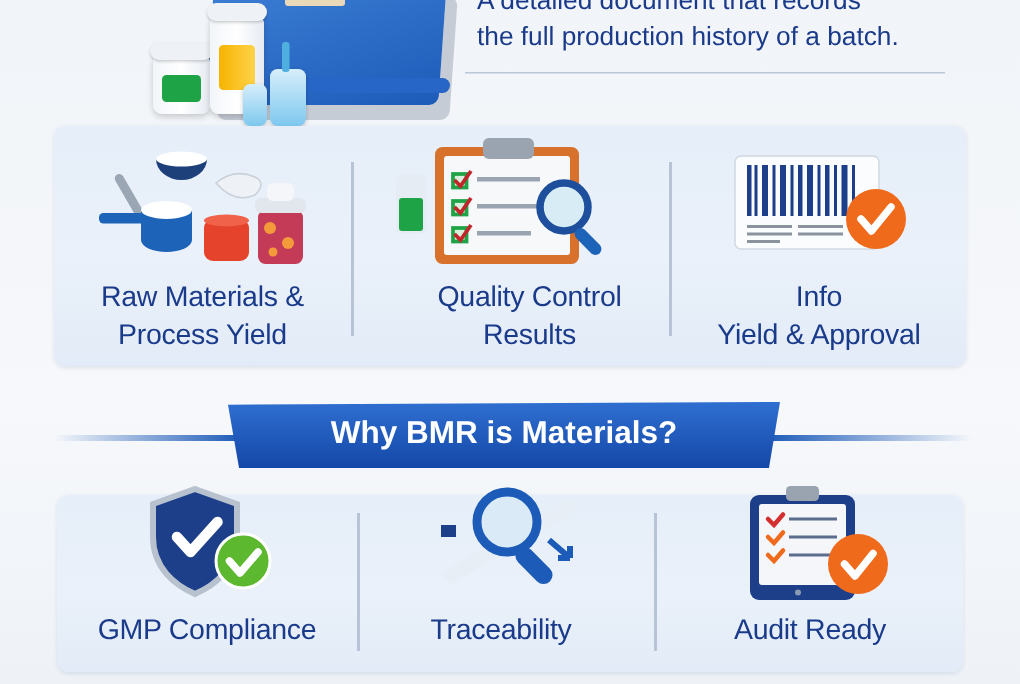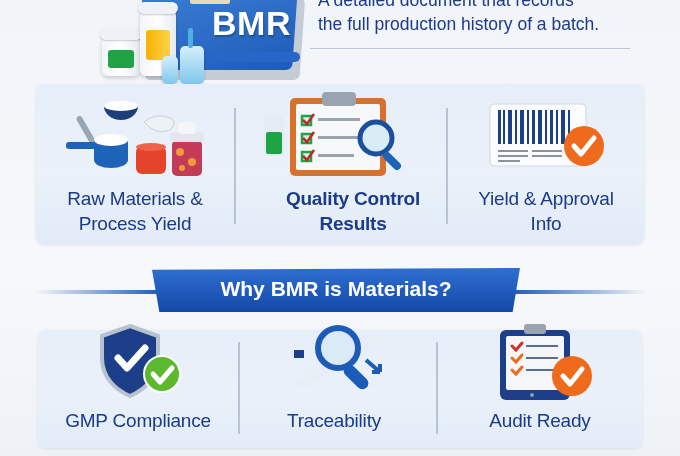--- a/index.html
+++ b/index.html
@@ -39,21 +39,20 @@
     box-shadow:0 4px 6px rgba(0,0,0,.2);}
   .banner-text{left:152px;top:272px;width:368px;text-align:center;color:#fff;font-weight:bold;font-size:21px;line-height:34px;}
 </style>
 </head>
 <body>
 
 <div class="abs hero-illus">
   <div class="folder"></div>
   <div class="folder-tab"></div>
   <div class="folder-strip"></div>
-  <div class="bmr">BMR</div>
   <div class="jar" style="left:62px;top:34px;width:38px;height:42px;">
     <div class="cap"></div>
       <div class="label" style="top:16px;height:18px;background:#1fa347;border-radius:3px;"></div>
   </div>
   <div class="jar" style="left:100px;top:8px;width:36px;height:68px;">
     <div class="cap"></div>
       <div class="label" style="top:22px;height:30px;background:linear-gradient(90deg,#f6b400,#ffd24a);border-radius:3px;"></div>
   </div>
   <div class="vial" style="left:122px;top:56px;width:16px;height:28px;"></div>
   <div class="vial" style="left:140px;top:46px;width:24px;height:38px;"></div>
@@ -83,21 +82,21 @@
         <circle cx="118" cy="76" r="3" fill="#f39a3b"></circle>
       <rect x="106" y="40" width="34" height="10" rx="4" fill="#e2e7ee"></rect>
         <rect x="114" y="30" width="18" height="12" rx="4" fill="#f4f6f9"></rect>
     </svg>
     <div class="lbl" style="top:102px;">
       <div>Raw Materials &amp;</div>
       <div>Process Yield</div>
     </div>
   </div>
   <div class="divider" style="left:198px;top:24px;height:116px;"></div>
-  <div class="cell" style="left:200px;width:234px;font-weight:bold;">
+  <div class="cell" style="left:200px;width:234px;">
     <svg width="160" height="96" viewBox="0 0 160 96" style="position:absolute;left:28px;top:4px;">
       <rect x="0" y="28" width="20" height="40" rx="4" fill="#e6ecf3"></rect>
         <rect x="2" y="44" width="16" height="22" rx="2" fill="#1fa347"></rect>
       <rect x="26" y="10" width="96" height="78" rx="5" fill="#d8712b"></rect>
       <rect x="32" y="16" width="84" height="66" rx="2" fill="#f7f8fa"></rect>
       <rect x="58" y="4" width="34" height="14" rx="4" fill="#9aa4b0"></rect>
       <g fill="none" stroke-width="2.5">
         <rect x="38" y="28" width="9" height="9" stroke="#1fa347" fill="#d8f0dc"></rect>
           <path d="M39 32 l4 4 l7 -10" stroke="#c0262b"></path>
         <rect x="38" y="46" width="9" height="9" stroke="#1fa347" fill="#d8f0dc"></rect>
@@ -141,22 +140,22 @@
           <rect x="14" y="56" width="30" height="2"></rect>
           <rect x="48" y="56" width="30" height="2"></rect>
           <rect x="14" y="61" width="30" height="2"></rect>
           <rect x="48" y="61" width="30" height="2"></rect>
           <rect x="14" y="66" width="22" height="2"></rect>
         </g>
       <circle cx="100" cy="52" r="20" fill="#f06a1c"></circle>
       <path d="M90 52 l7 8 l13 -16" stroke="#fff" stroke-width="5" fill="none" stroke-linecap="round" stroke-linejoin="round"></path>
     </svg>
     <div class="lbl" style="top:102px;">
+      <div>Info</div>
       <div>Yield &amp; Approval</div>
-      <div>Info</div>
     </div>
   </div>
 </div>
 
 <div class="band-line" style="left:36px;width:124px;background:linear-gradient(90deg,rgba(29,91,184,0),#1d5bb8);"></div>
 <div class="band-line" style="left:512px;width:136px;background:linear-gradient(90deg,#1d5bb8,rgba(29,91,184,0));"></div>
 <div class="abs banner"></div>
 <div class="abs banner-text">Why BMR is Materials?</div>
 
 <div class="card card2">

